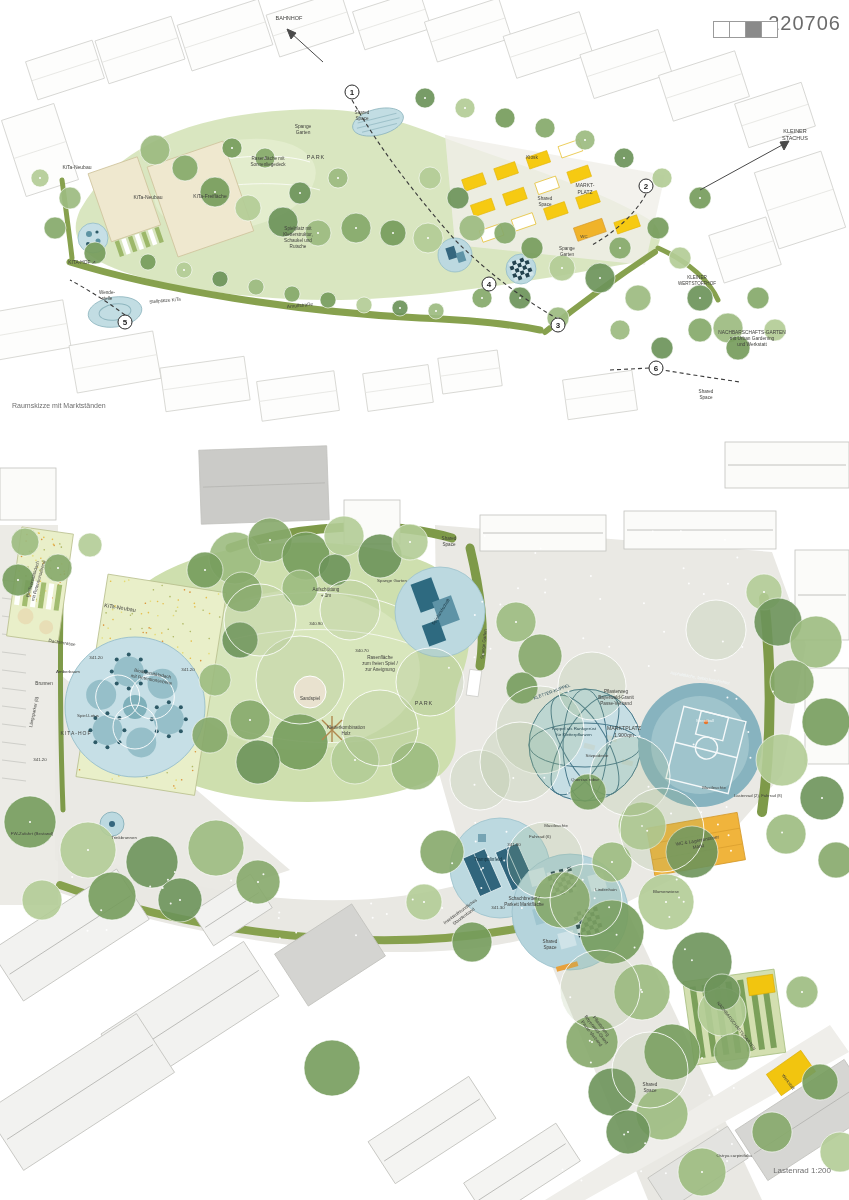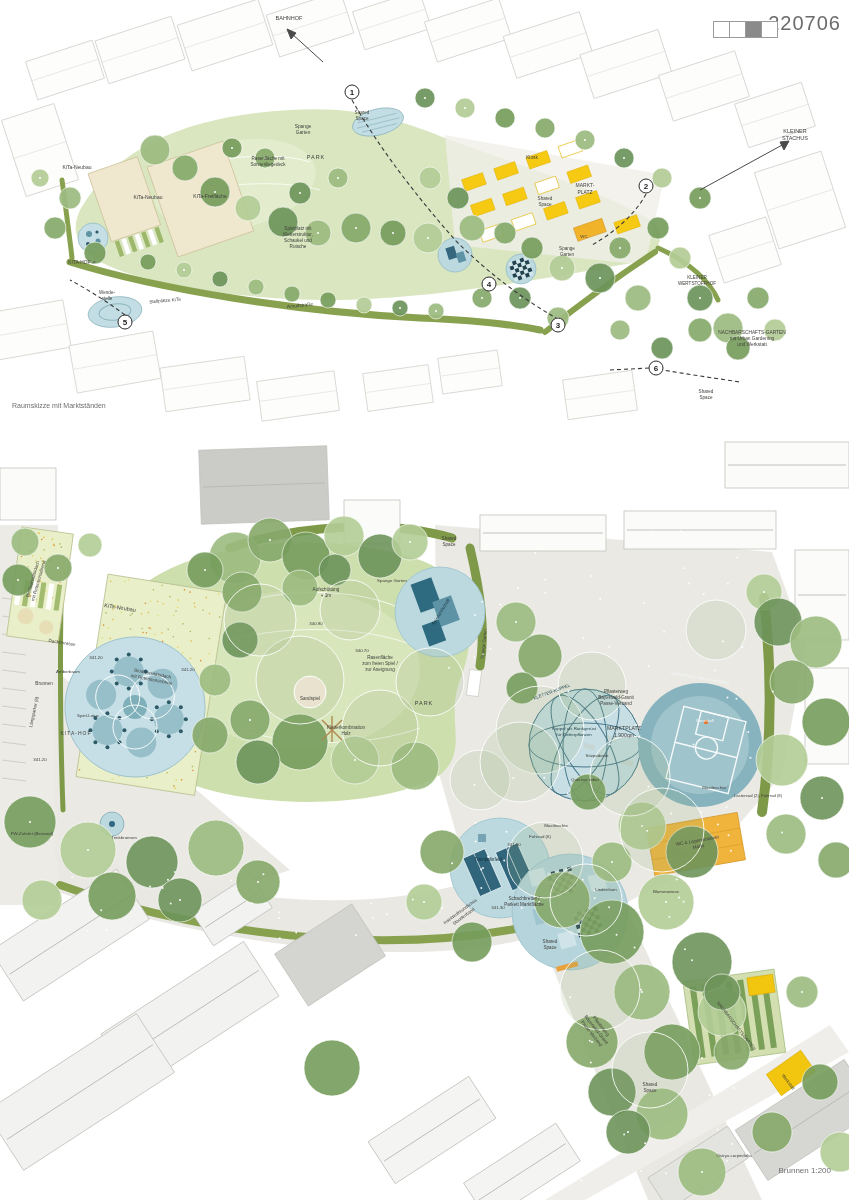--- a/index.html
+++ b/index.html
@@ -1229,15 +1229,15 @@
         <span class="map-label" style="left: 666px; top: 462px; font-size: 4.4px; transform: translate(-50%, -50%) rotate(0deg);">Blumenwiese</span>
         <span class="map-label" style="left: 596px; top: 600px; font-size: 4.6px; transform: translate(-50%, -50%) rotate(52deg);">Pflasterweg
 Bayerwald-Granit
 Passe-Verband</span>
         <span class="map-label" style="left: 650px; top: 658px; font-size: 4.6px; transform: translate(-50%, -50%) rotate(0deg);">Shared
 Space</span>
         <span class="map-label" style="left: 736px; top: 596px; font-size: 4.4px; transform: translate(-50%, -50%) rotate(52deg);">NACHBARSCHAFTSGARTEN</span>
         <span class="map-label" style="left: 788px; top: 652px; font-size: 4.4px; transform: translate(-50%, -50%) rotate(52deg);">Werkstatt</span>
         <span class="map-label" style="left: 734px; top: 726px; font-size: 4.4px; transform: translate(-50%, -50%) rotate(0deg);">Ostrya carpinifolia</span>
       </div>
-    <span class="caption" id="plan-caption">Brunnen 1:200</span>
+    <span class="caption" id="plan-caption">Lastenrad 1:200</span>
   </div>
 </div>
 
 </body></html>

